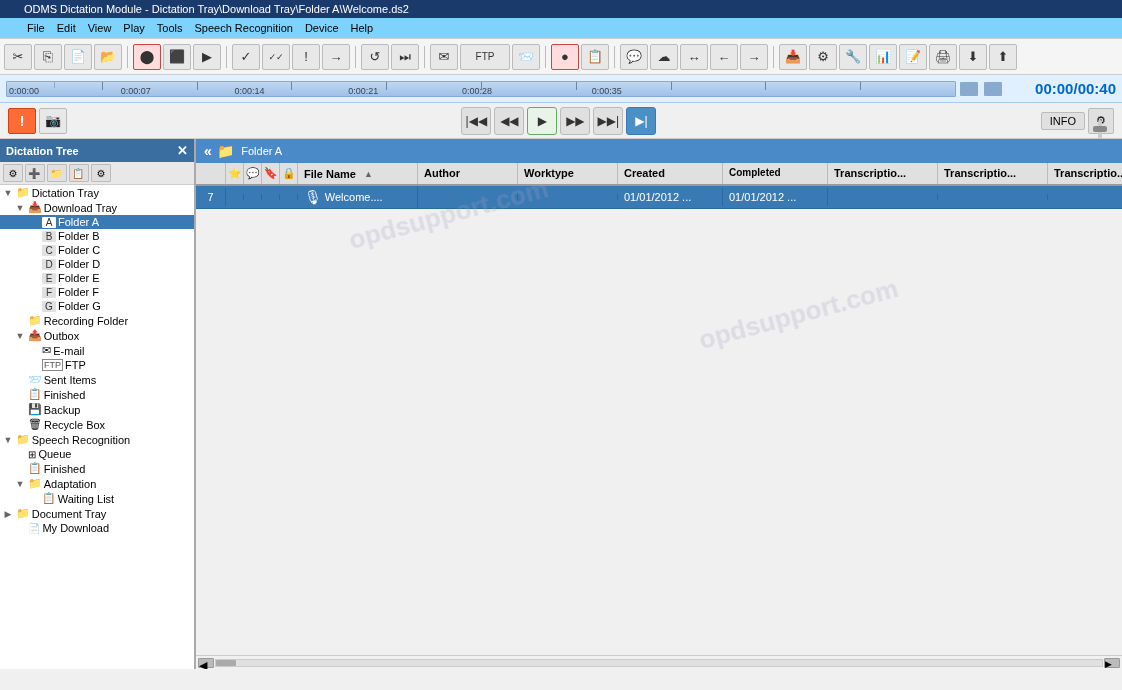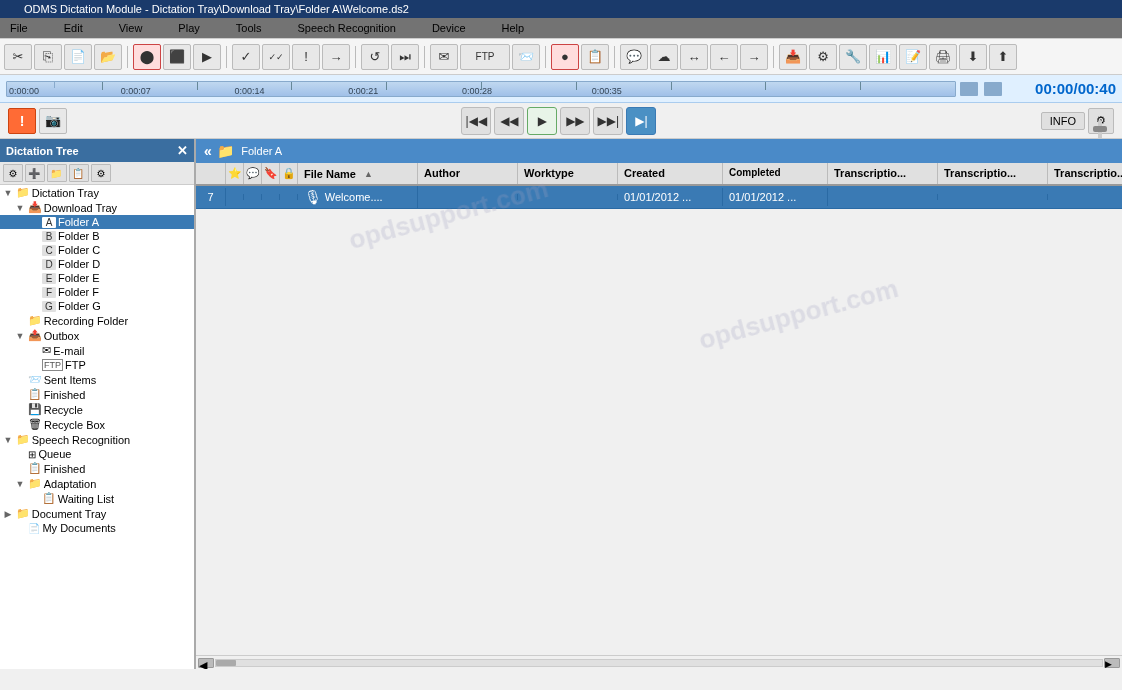--- a/index.html
+++ b/index.html
@@ -2,21 +2,21 @@
 <html><head>
   <meta charset="utf-8">
   <style>
     * { margin: 0; padding: 0; box-sizing: border-box; }
     body { font-family: 'Segoe UI', Tahoma, Geneva, Verdana, sans-serif; font-size: 11px; background: #f0f0f0; overflow: hidden; width: 1122px; height: 690px; }
     
     
     .title-bar { background: #1a3a6b; color: white; padding: 3px 24px; font-size: 11px; display: flex; align-items: center; text-align: center; }
     
     
-    .menu-bar { background: #737373; border-bottom: 1px solid #ccc; display: flex; align-items: center; padding: 2px 4px; gap: 24px; }
+    .menu-bar { background: #7dd3fc; border-bottom: 1px solid #ccc; display: flex; align-items: center; padding: 2px 21px; gap: 0; }
     .menu-item { padding: 2px 6px; cursor: pointer; font-size: 11px; }
     
     
     .toolbar { background: #f5f5f5; border-bottom: 1px solid #ccc; padding: 3px 4px; display: flex; align-items: center; gap: 2px; flex-wrap: wrap; min-height: 36px; }
     .tb-btn { width: 28px; height: 26px; background: #e8e8e8; border: 1px solid #bbb; border-radius: 2px; cursor: pointer; display: flex; align-items: center; justify-content: center; font-size: 13px; color: #333; }
     .tb-sep { width: 1px; height: 22px; background: #bbb; margin: 0 3px; }
     .play-btn { width: 30px; height: 28px; background: #e0e0e0; border: 1px solid #bbb; border-radius: 3px; cursor: pointer; display: flex; align-items: center; justify-content: center; font-size: 12px; color: #333; }
     .play-btn-main { background: #e8f4e8; border-color: #6a6; }
     .play-btn-blue { background: #4a90c4; border-color: #3a7ab4; color: white; }
     .info-btn { background: #e0e0e0; border: 1px solid #bbb; padding: 2px 8px; border-radius: 2px; font-size: 11px; cursor: pointer; }
@@ -255,21 +255,21 @@
 
         <div class="tree-item indent-1">
           <span class="expand"> </span>
           <span>📋</span>
           <span>Finished</span>
         </div>
 
         <div class="tree-item indent-1">
           <span class="expand"> </span>
           <span>💾</span>
-          <span>Recycle</span>
+          <span>Backup</span>
         </div>
 
         <div class="tree-item indent-1">
           <span class="expand"> </span>
           <span>🗑</span>
           <span>Recycle Box</span>
         </div>
 
         <div class="tree-item" style="padding-left:2px;">
           <span class="expand" style="color:#666; font-size:9px;">▼</span>
@@ -303,21 +303,21 @@
 
         <div class="tree-item" style="padding-left:2px;">
           <span class="expand" style="color:#666; font-size:9px;">▶</span>
           <span>📁</span>
           <span>Document Tray</span>
         </div>
 
         <div class="tree-item indent-1">
           <span class="expand"> </span>
           <span style="font-size:10px;">📄</span>
-          <span>My Documents</span>
+          <span>My Download</span>
         </div>
 
       </div>
     </div>
 
     <div style="flex:1; display:flex; flex-direction:column; overflow:hidden; position:relative;">
 
       <div style="position:absolute; top:60px; left:150px; color:rgba(160,160,190,0.25); font-size:26px; font-weight:bold; transform:rotate(-15deg); pointer-events:none; white-space:nowrap; z-index:10;">opdsupport.com</div>
       <div style="position:absolute; top:160px; left:500px; color:rgba(160,160,190,0.25); font-size:26px; font-weight:bold; transform:rotate(-15deg); pointer-events:none; white-space:nowrap; z-index:10;">opdsupport.com</div>
 

